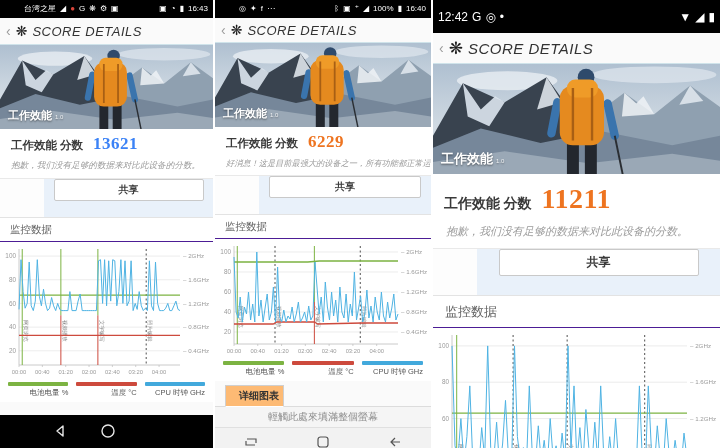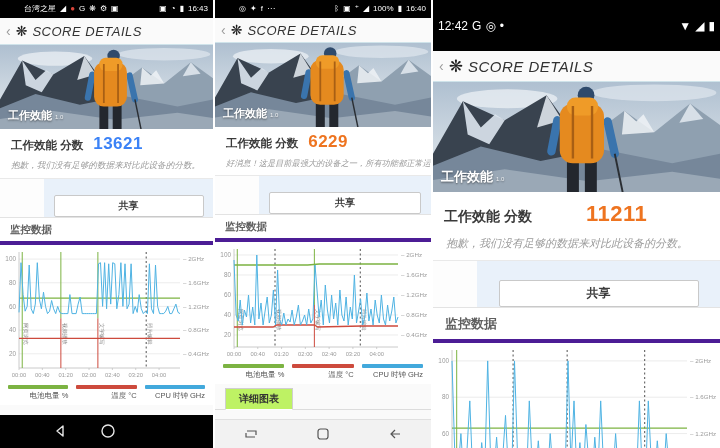--- a/index.html
+++ b/index.html
@@ -5,21 +5,21 @@
   html,body{margin:0;padding:0;background:#ffffff;}
   body{width:720px;height:448px;overflow:hidden;font-family:"Liberation Sans","DejaVu Sans",sans-serif;}
   .page{display:flex;width:720px;height:448px;background:#fff;}
   .phone{display:flex;flex-direction:column;height:448px;background:#fdfdfd;overflow:hidden;position:relative;}
   .p1{width:213px;margin-right:2px;}
   .p2{width:216px;margin-right:2px;}
   .p3{width:287px;}
   
   .status{background:#000;color:#fff;display:flex;align-items:center;justify-content:space-between;padding:0 5px;flex:0 0 auto;}
   .p1 .status,.p2 .status{height:18px;font-size:8px;padding-left:24px;}
-  .p3 .status{height:51px;font-size:12px;}
+  .p3 .status{height:33px;font-size:12px;}
   .st-group{display:flex;align-items:center;gap:4px;white-space:nowrap;overflow:hidden;}
   .st-group span{line-height:1;}
   
   .appbar{background:#fafafa;display:flex;align-items:center;gap:5px;padding:0 6px;border-bottom:1px solid #cfe3ea;flex:0 0 auto;color:#2e2e2e;}
   .p1 .appbar{height:26px;}
   .p2 .appbar{height:24px;}
   .p3 .appbar{height:30px;}
   .back-chevron{color:#9a9a9a;font-size:14px;}
   .logo-glyph{font-size:14px;color:#1e1e1e;}
   .p3 .logo-glyph{font-size:17px;}
@@ -29,51 +29,51 @@
   .hero{position:relative;overflow:hidden;flex:0 0 auto;background:#9fb0c0;}
   .p1 .hero{height:84px;}
   .p2 .hero{height:84px;}
   .p3 .hero{height:110px;}
   .hero svg{position:absolute;left:0;top:0;width:100%;height:100%;}
   .hero-label{position:absolute;left:8px;bottom:6px;color:#fff;font-weight:bold;text-shadow:0 1px 2px rgba(0,0,0,.5);}
   .p1 .hero-label,.p2 .hero-label{font-size:11px;}
   .p3 .hero-label{font-size:13px;}
   .hero-label .ver{font-size:6px;font-weight:normal;opacity:.85;margin-left:3px;}
   
-  .scorerow{display:flex;align-items:baseline;gap:10px;padding:5px 11px 2px 11px;background:#fff;flex:0 0 auto;}
+  .scorerow{display:flex;align-items:baseline;gap:10px;padding:5px 11px 2px 11px;background:#fff;flex:0 0 auto;font-family:Liberation Serif, serif;}
   .slabel{font-weight:bold;color:#3a3a3a;font-size:11.5px;white-space:nowrap;}
   .p3 .slabel{font-size:14px;}
   .sval{font-weight:bold;font-size:17px;letter-spacing:0.5px;}
-  .p3 .sval{font-size:22px;margin-left:44px;}
+  .p3 .sval{font-size:28px;}
   .msg{font-style:italic;color:#9b9b9b;background:#fff;padding:4px 11px 6px 11px;border-bottom:1px solid #e9e9e9;flex:0 0 auto;white-space:nowrap;overflow:hidden;}
   .p1 .msg{font-size:8.6px;}
   .p2 .msg{font-size:8.2px;}
   .p3 .msg{font-size:11px;padding:7px 13px 9px 13px;}
   
-  .shareband{background:#e9f1fa;display:flex;align-items:flex-end;justify-content:center;flex:0 0 auto;margin-left:44px;}
+  .shareband{background:#e9f1fa;display:flex;align-items:flex-start;justify-content:center;flex:0 0 auto;margin-left:44px;}
   .p1 .shareband,.p2 .shareband{height:38px;}
   .p3 .shareband{height:46px;}
   .share{background:#fff;border:1px solid #c9c9c9;border-radius:2px;color:#3c3c3c;font-weight:bold;cursor:pointer;font-family:inherit;}
   .p1 .share{width:150px;height:22px;font-size:10px;}
   .p2 .share{width:152px;height:22px;font-size:10px;}
   .p3 .share{width:200px;height:27px;font-size:12px;}
   
   .monitor{background:#fff;border-top:1px solid #e3e3e3;flex:0 0 auto;}
   .p3 .monitor{flex:1 1 auto;overflow:hidden;}
-  .mtitle{color:#5f5f5f;padding:5px 10px 4px 10px;border-bottom:4px solid #4c1d95;font-weight:bold;}
+  .mtitle{color:#5f5f5f;padding:5px 10px 4px 10px;border-bottom:1px solid #4c1d95;}
   .p1 .mtitle,.p2 .mtitle{font-size:10.5px;}
   .p3 .mtitle{font-size:13px;padding:7px 12px 6px 12px;}
   .chart{display:block;}
   .legend{display:flex;padding:2px 8px 4px 8px;gap:8px;}
   .lg-item{flex:1;}
   .lg-bar{height:4px;border-radius:1px;margin-bottom:2px;}
   .lg-label{font-size:7.5px;color:#555;white-space:nowrap;text-align:right;}
   
   .tabrow{background:#fafafa;border-bottom:1px solid #dcdcdc;padding:4px 0 0 10px;flex:0 0 auto;}
-  .tab{display:inline-block;background:#bef264;border:1px solid #cfcfcf;border-bottom:1px solid #fff;padding:3px 13px 3px 13px;font-size:10px;font-weight:bold;color:#333;margin-bottom:-1px;}
+  .tab{display:inline-block;background:#fdba74;border:1px solid #cfcfcf;border-bottom:1px solid #fff;padding:3px 4px 3px 13px;font-size:10px;font-weight:bold;color:#333;margin-bottom:-1px;}
   .hintrow{background:#f5f5f5;text-align:center;color:#8f8f8f;font-size:10px;padding:3px 0;flex:0 0 auto;}
   .spacer{flex:1 1 auto;background:#fafafa;}
   
   .nav{flex:0 0 auto;display:flex;align-items:center;}
   .nav-dark{height:33px;background:#000;}
   .nav-light{height:28px;background:#f2f2f2;border-top:1px solid #e0e0e0;justify-content:space-around;}
   .nav-dark .slot{position:absolute;}
   .navbtn{background:none;border:none;padding:0;cursor:pointer;display:flex;align-items:center;justify-content:center;}
 </style>
 </head>
@@ -345,20 +345,21 @@
           </div>
           <div class="lg-item">
             <div class="lg-bar" style="background: rgb(66, 169, 220);"></div>
             <div class="lg-label">CPU 时钟 GHz</div>
           </div>
         </div>
     </div>
     <div class="tabrow">
       <span class="tab">详细图表</span>
     </div>
+    <div class="hintrow">輕觸此處來填滿整個螢幕</div>
     <div class="spacer"></div>
     <div class="nav nav-light">
       <button class="navbtn">
         <svg width="16" height="16" viewBox="0 0 16 16">
             <path d="M4,5 h9 v4" fill="none" stroke="#555" stroke-width="1.2"></path>
             <path d="M12,11 h-9 v-4" fill="none" stroke="#555" stroke-width="1.2"></path>
           </svg>
       </button>
       <button class="navbtn">
         <svg width="16" height="16" viewBox="0 0 16 16">

